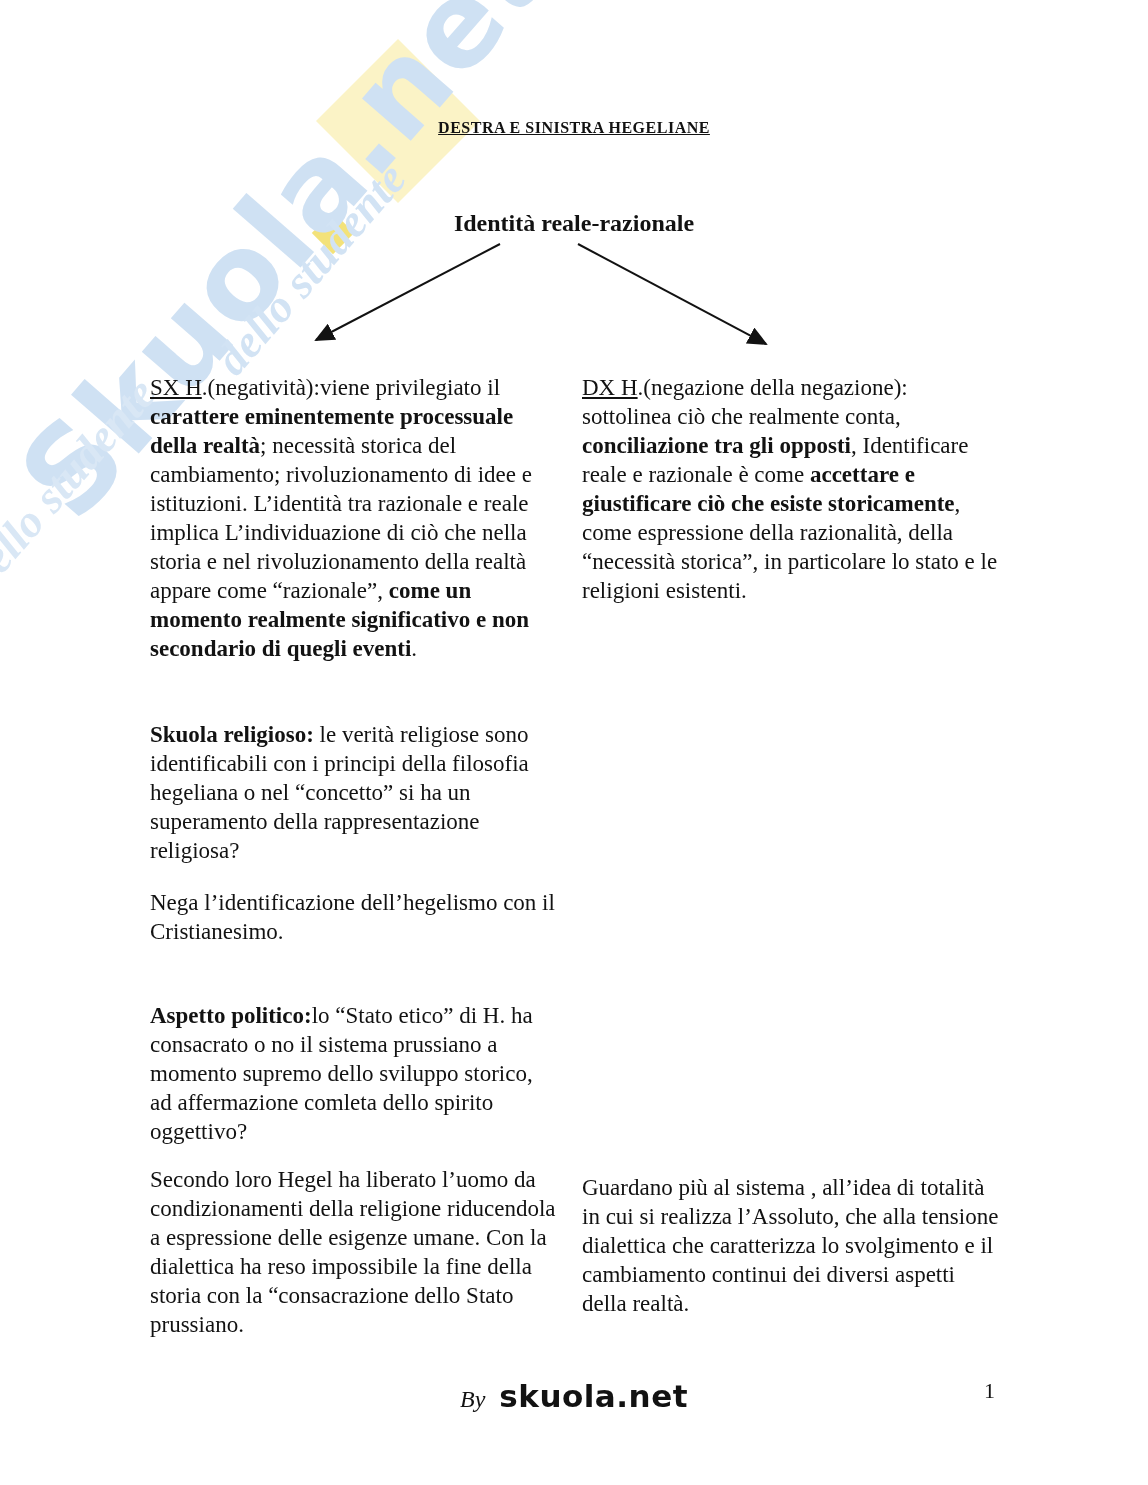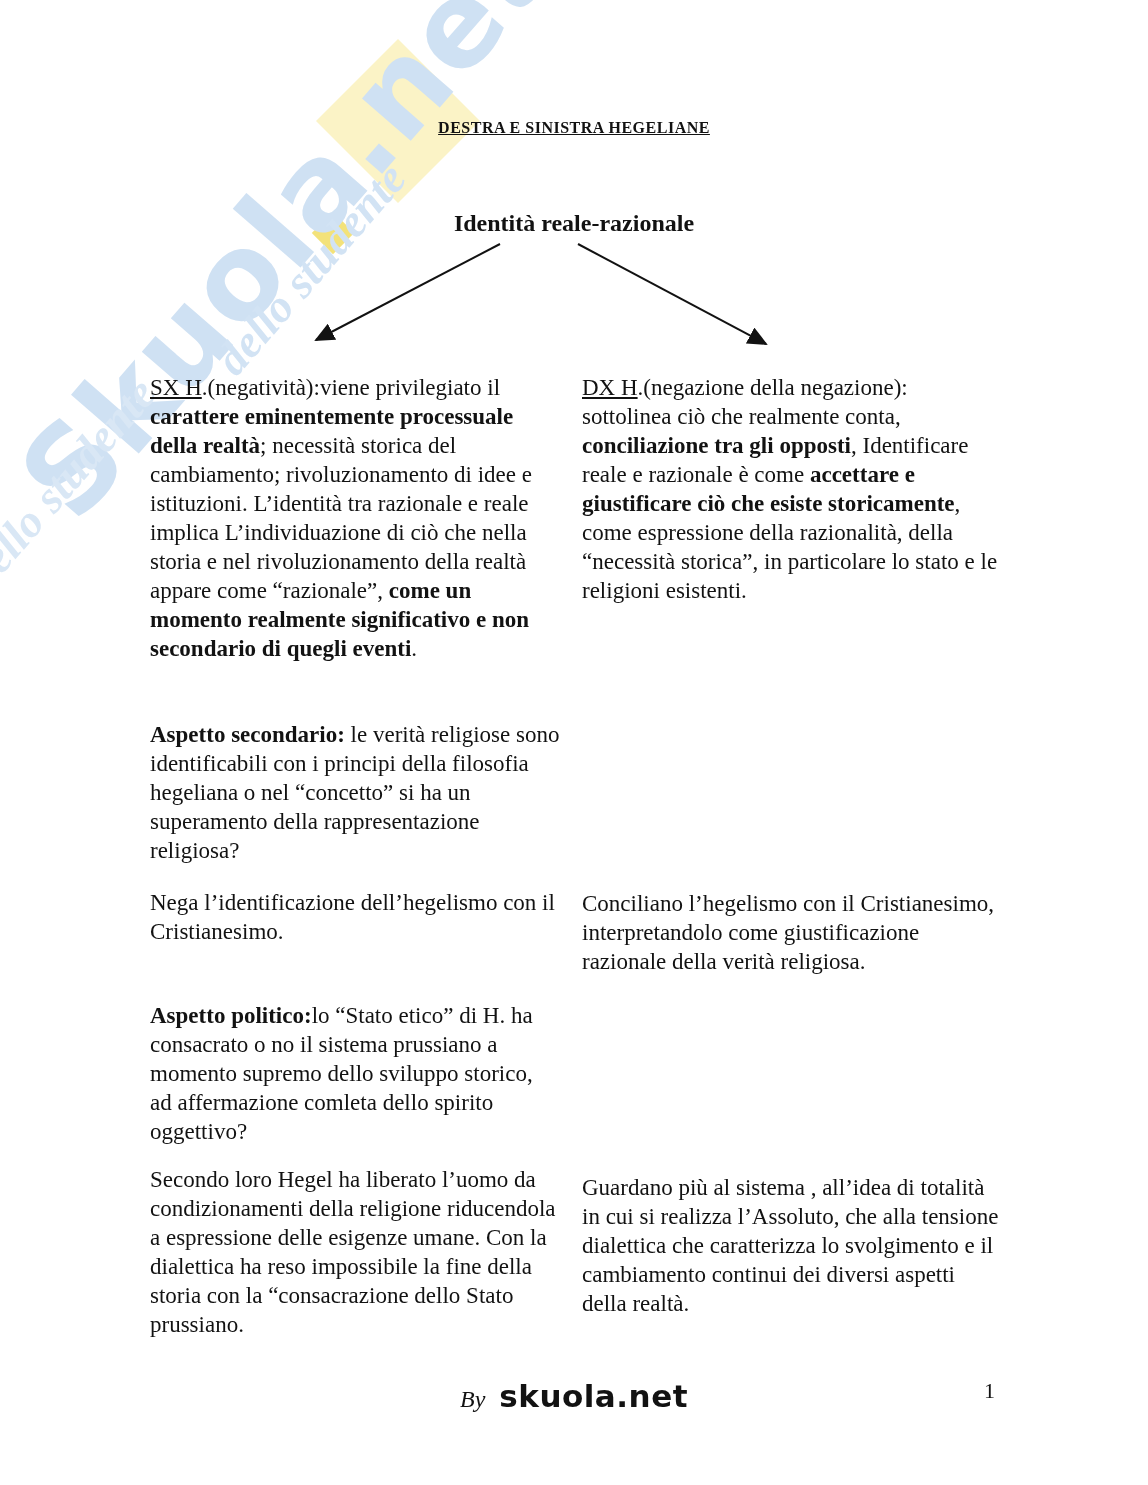--- a/index.html
+++ b/index.html
@@ -110,31 +110,30 @@
         <marker id="ah" markerWidth="11" markerHeight="9" refX="9" refY="4.5" orient="auto">
           <path d="M0,0 L10,4.5 L0,9 z" fill="#121212"></path>
         </marker>
       </defs>
       <line x1="210" y1="8" x2="26" y2="104" stroke="#121212" stroke-width="2" marker-end="url(#ah)"></line>
       <line x1="288" y1="8" x2="476" y2="108" stroke="#121212" stroke-width="2" marker-end="url(#ah)"></line>
     </svg>
 
     <p class="para col-left lp1"><span class="u">SX H</span><span>.(negatività):viene privilegiato il </span><span class="b">carattere eminentemente processuale della realtà</span><span>; necessità storica del cambiamento; rivoluzionamento di idee e istituzioni. L’identità tra razionale e reale implica  L’individuazione di ciò che nella storia e nel rivoluzionamento della realtà appare come “razionale”, </span><span class="b">come un momento realmente significativo e non secondario di quegli eventi</span><span>.</span></p>
 
-    <p class="para col-left lp2"><span class="b">Aspetto secondario:</span><span> le verità religiose sono identificabili con i principi della filosofia hegeliana o nel “concetto” si ha un superamento della rappresentazione religiosa?</span></p>
+    <p class="para col-left lp2"><span class="b">Skuola religioso:</span><span> le verità religiose sono identificabili con i principi della filosofia hegeliana o nel “concetto” si ha un superamento della rappresentazione religiosa?</span></p>
 
     <p class="para col-left lp3"><span>Nega l’identificazione dell’hegelismo con il Cristianesimo.</span></p>
 
     <p class="para col-left lp4"><span class="b">Aspetto politico:</span><span>lo “Stato etico” di H. ha consacrato o no il sistema prussiano a momento supremo dello sviluppo storico, ad affermazione comleta dello spirito oggettivo?</span></p>
 
     <p class="para col-left lp5"><span>Secondo loro Hegel ha liberato l’uomo da condizionamenti della religione riducendola a espressione delle esigenze umane. Con la dialettica ha reso impossibile la fine della storia con la “consacrazione dello Stato prussiano.</span></p>
 
     <p class="para col-right rp1"><span class="u">DX H</span><span>.(negazione della negazione): sottolinea ciò che realmente conta, </span><span class="b">conciliazione tra gli opposti</span><span>, Identificare reale e razionale è come </span><span class="b">accettare e giustificare ciò che esiste storicamente</span><span>, come espressione della razionalità, della “necessità storica”, in particolare lo stato e le religioni esistenti.</span></p>
 
-    <p class="para col-right rp2"><span>Conciliano l’hegelismo con il Cristianesimo, interpretandolo come giustificazione razionale della verità religiosa.</span></p>
 
     <p class="para col-right rp3"><span>Guardano più al sistema , all’idea di totalità in cui si realizza l’Assoluto, che alla tensione dialettica che caratterizza lo svolgimento e il cambiamento continui dei diversi aspetti della realtà.</span></p>
 
     <div class="footer">
       <span class="by">By</span>
       <span class="logo">skuola.net</span>
     </div>
     <div class="page-number">1</div>
 
   </div>

